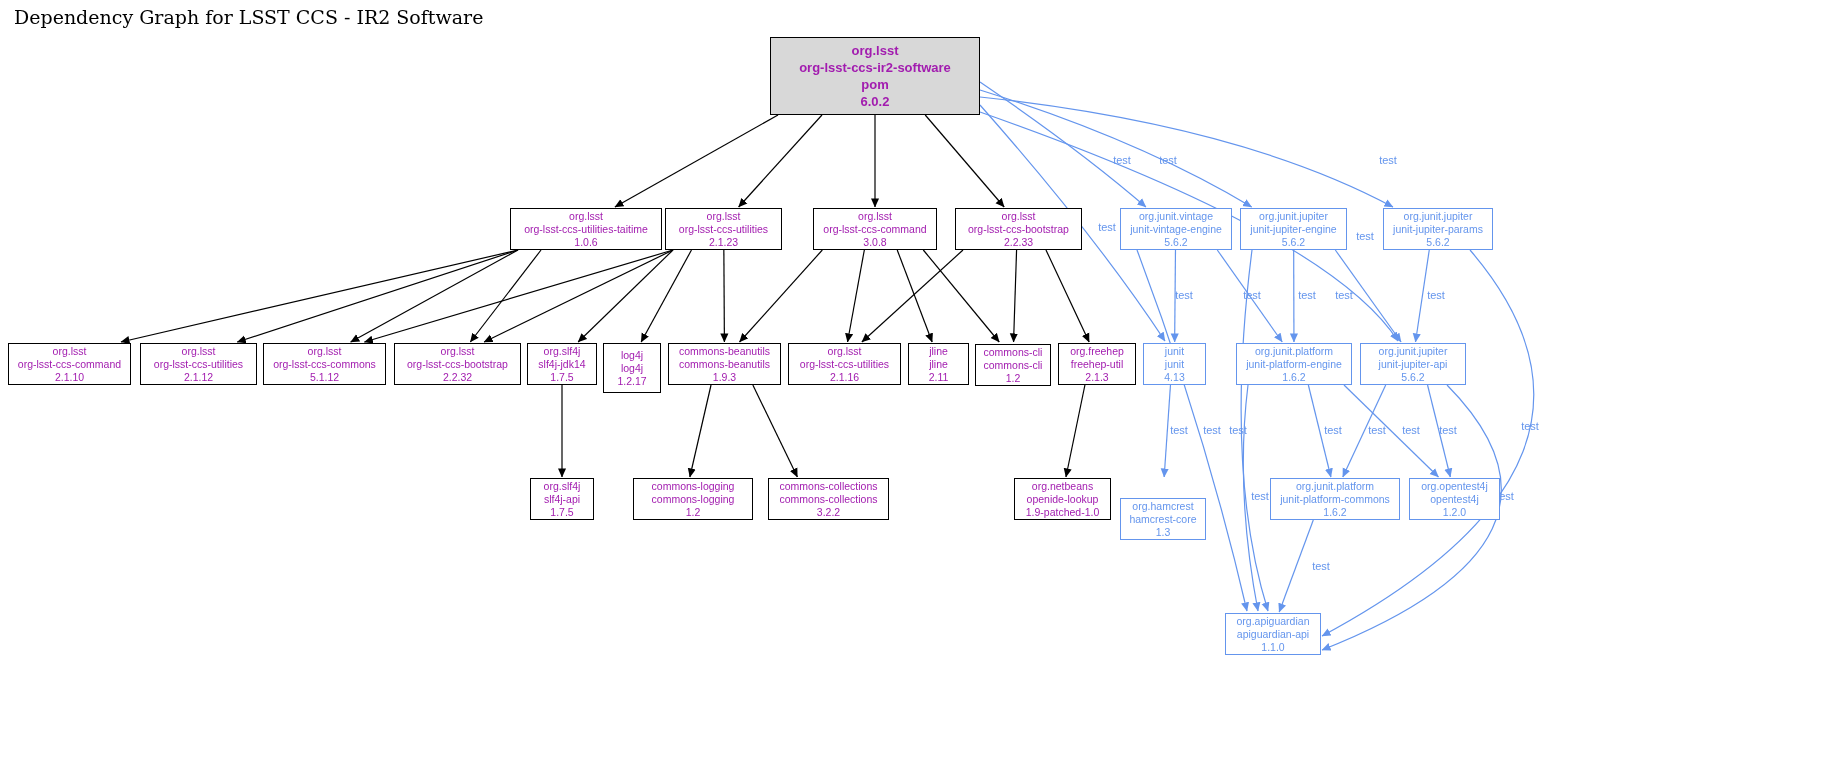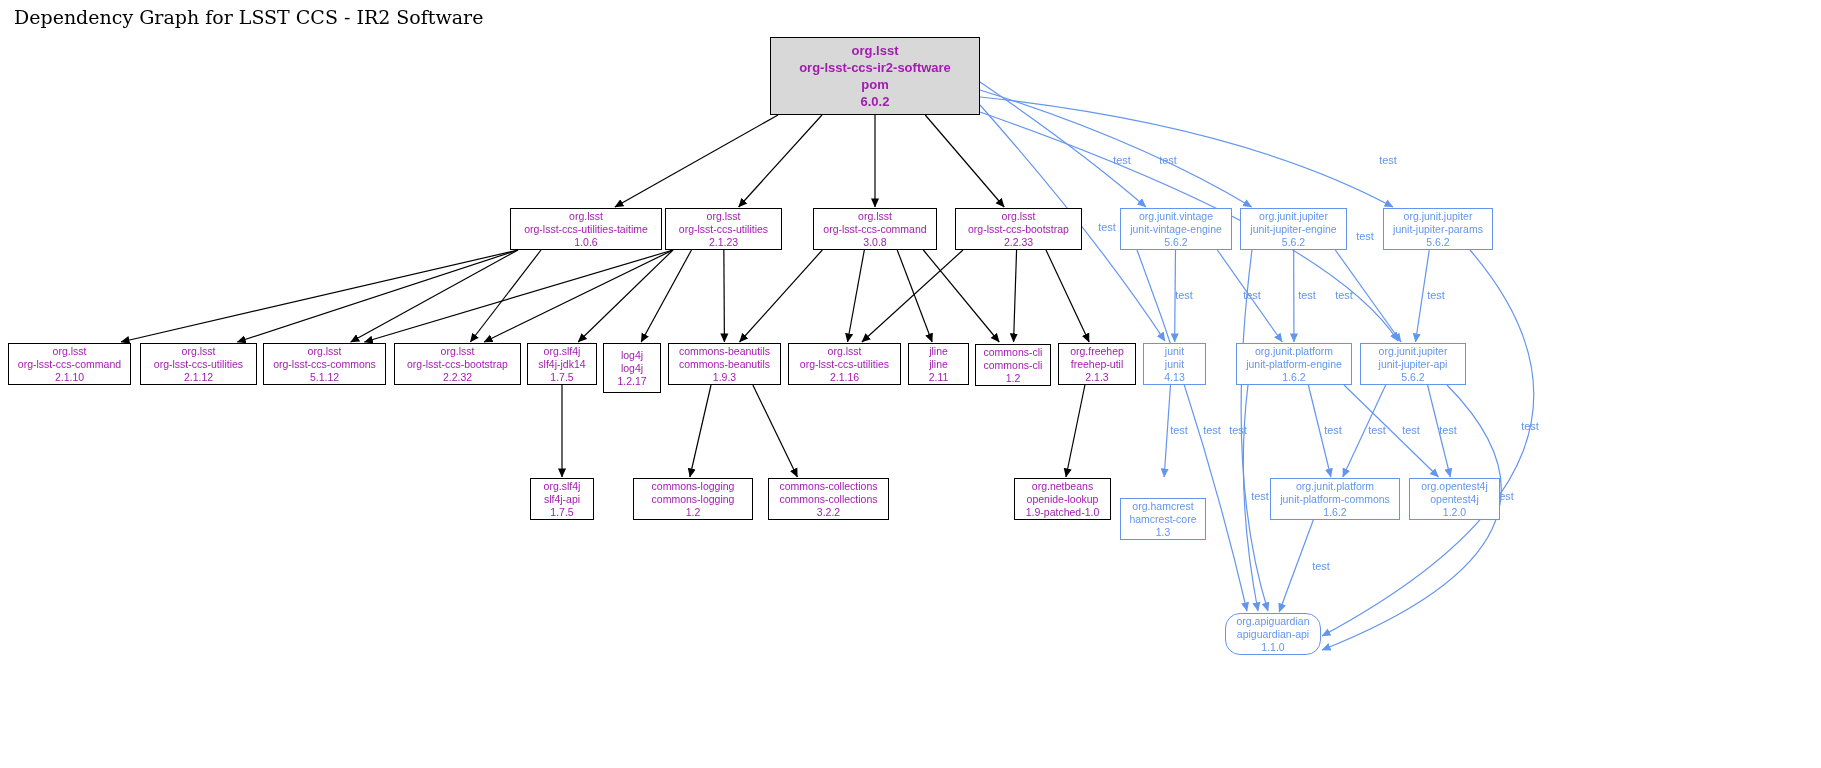--- a/index.html
+++ b/index.html
@@ -240,18 +240,18 @@
     <div class="node test" style="left: 1270px; top: 478px; width: 130px; height: 42px;">
       <span>org.junit.platform</span>
       <span>junit-platform-commons</span>
       <span>1.6.2</span>
     </div>
     <div class="node test" style="left: 1409px; top: 478px; width: 91px; height: 42px;">
       <span>org.opentest4j</span>
       <span>opentest4j</span>
       <span>1.2.0</span>
     </div>
-    <div class="node test" style="left: 1225px; top: 613px; width: 96px; height: 42px; border-radius: 15px;">
+    <div class="node test" style="left: 1225px; top: 613px; width: 96px; height: 42px;">
       <span>org.apiguardian</span>
       <span>apiguardian-api</span>
       <span>1.1.0</span>
     </div>
   </div>
 
 </body></html>

